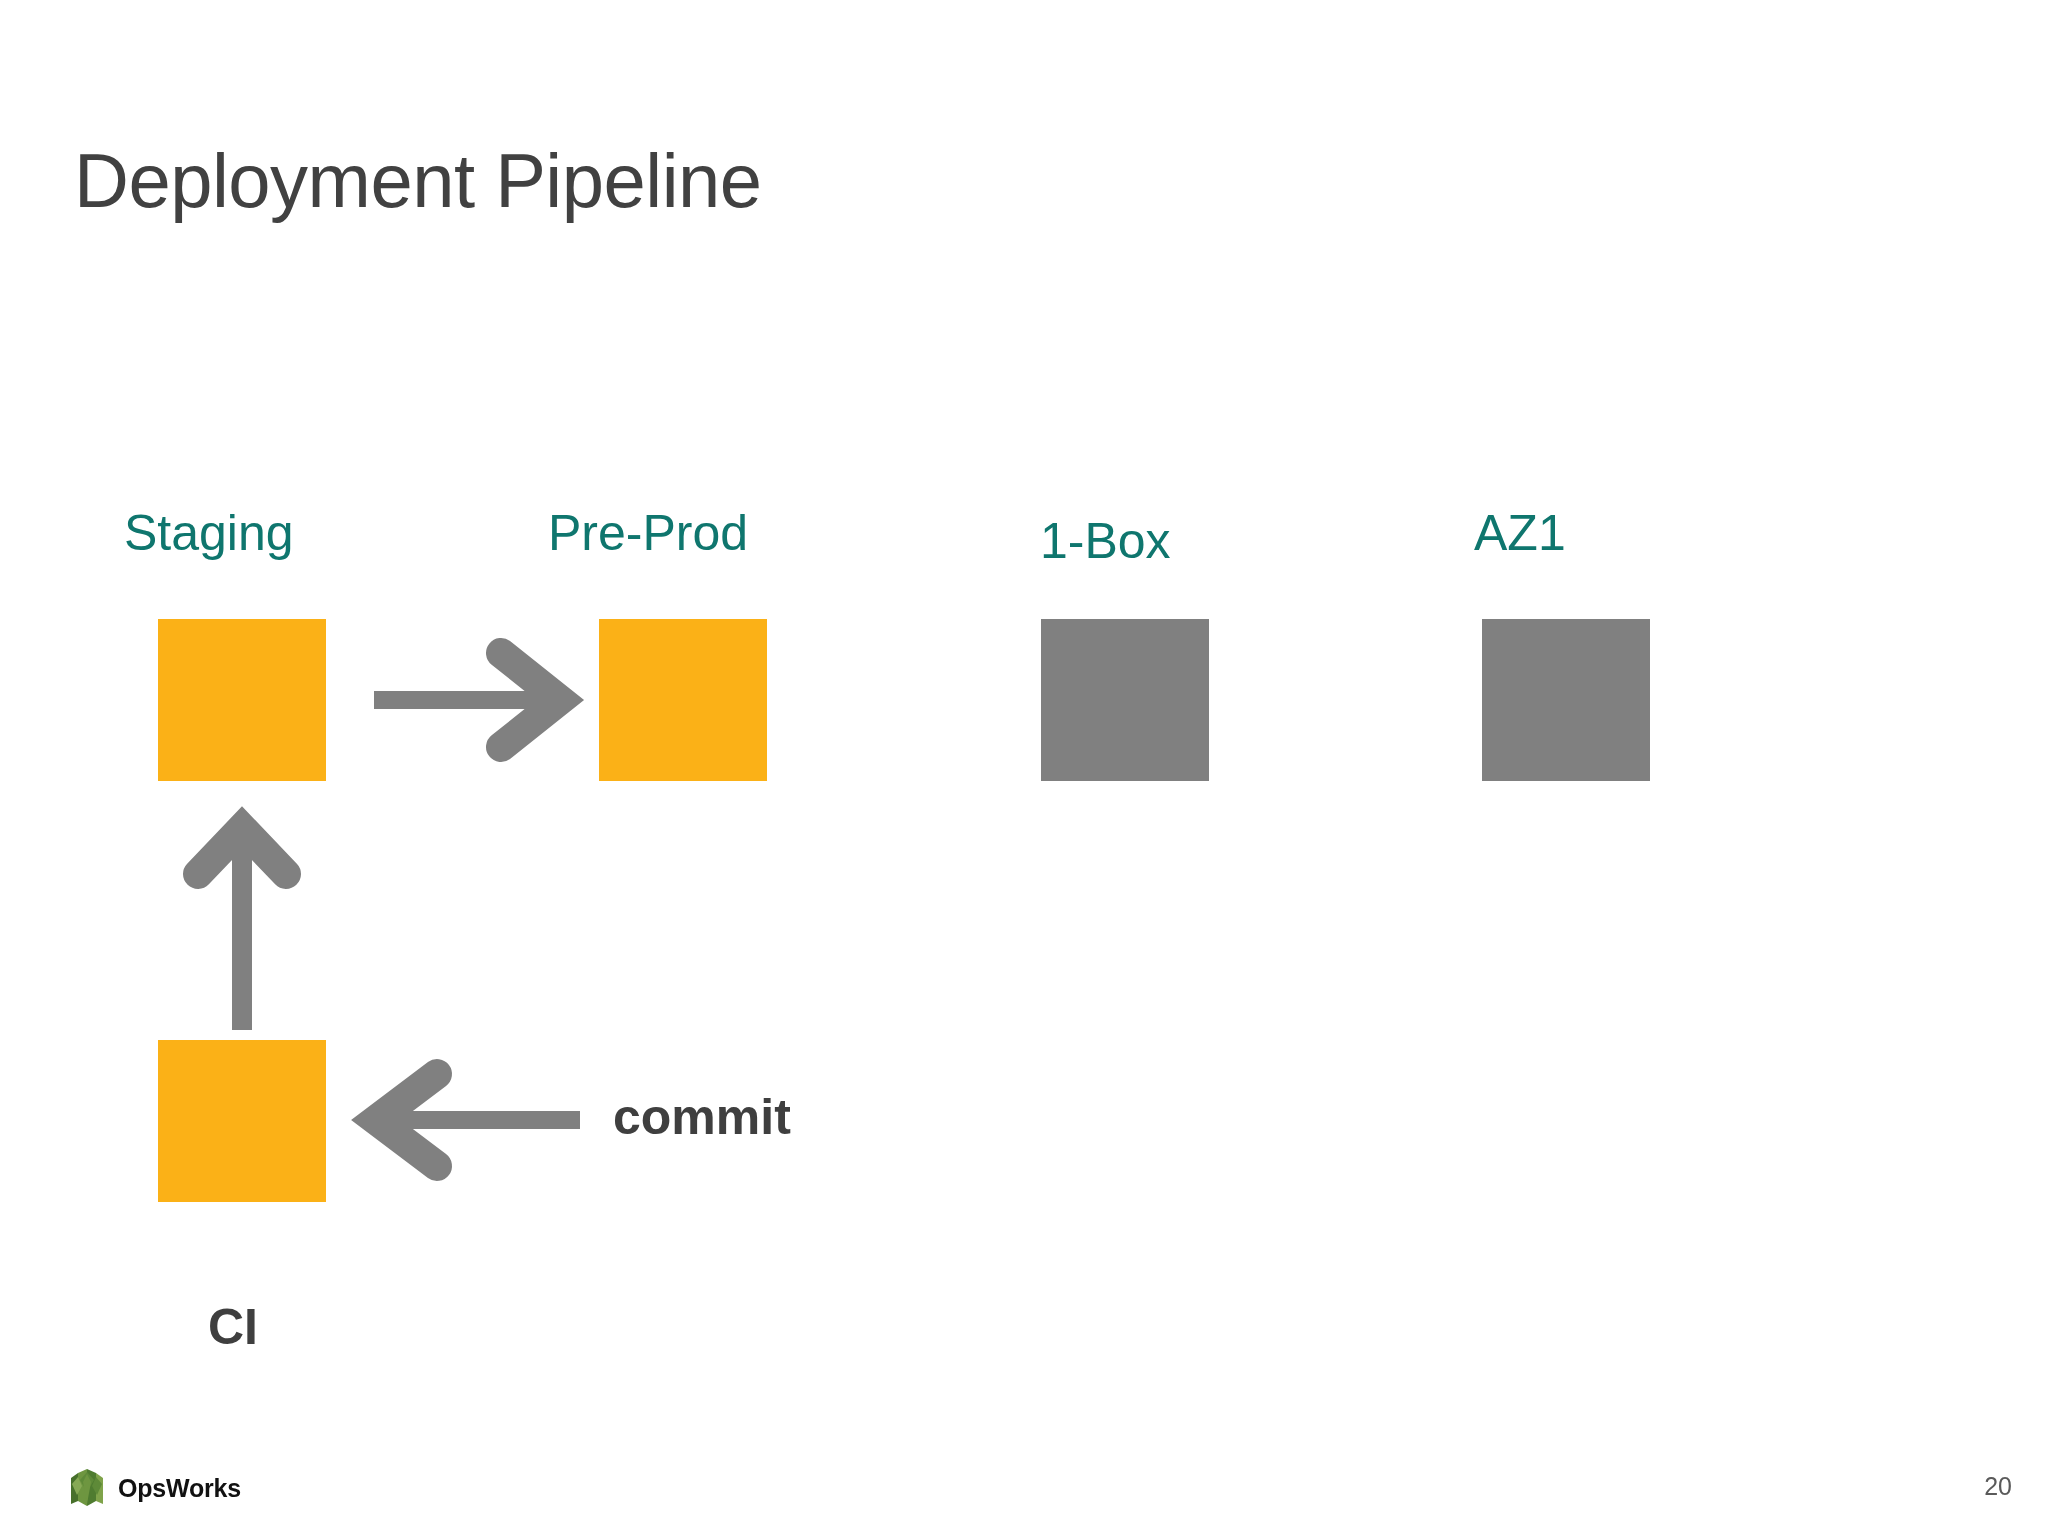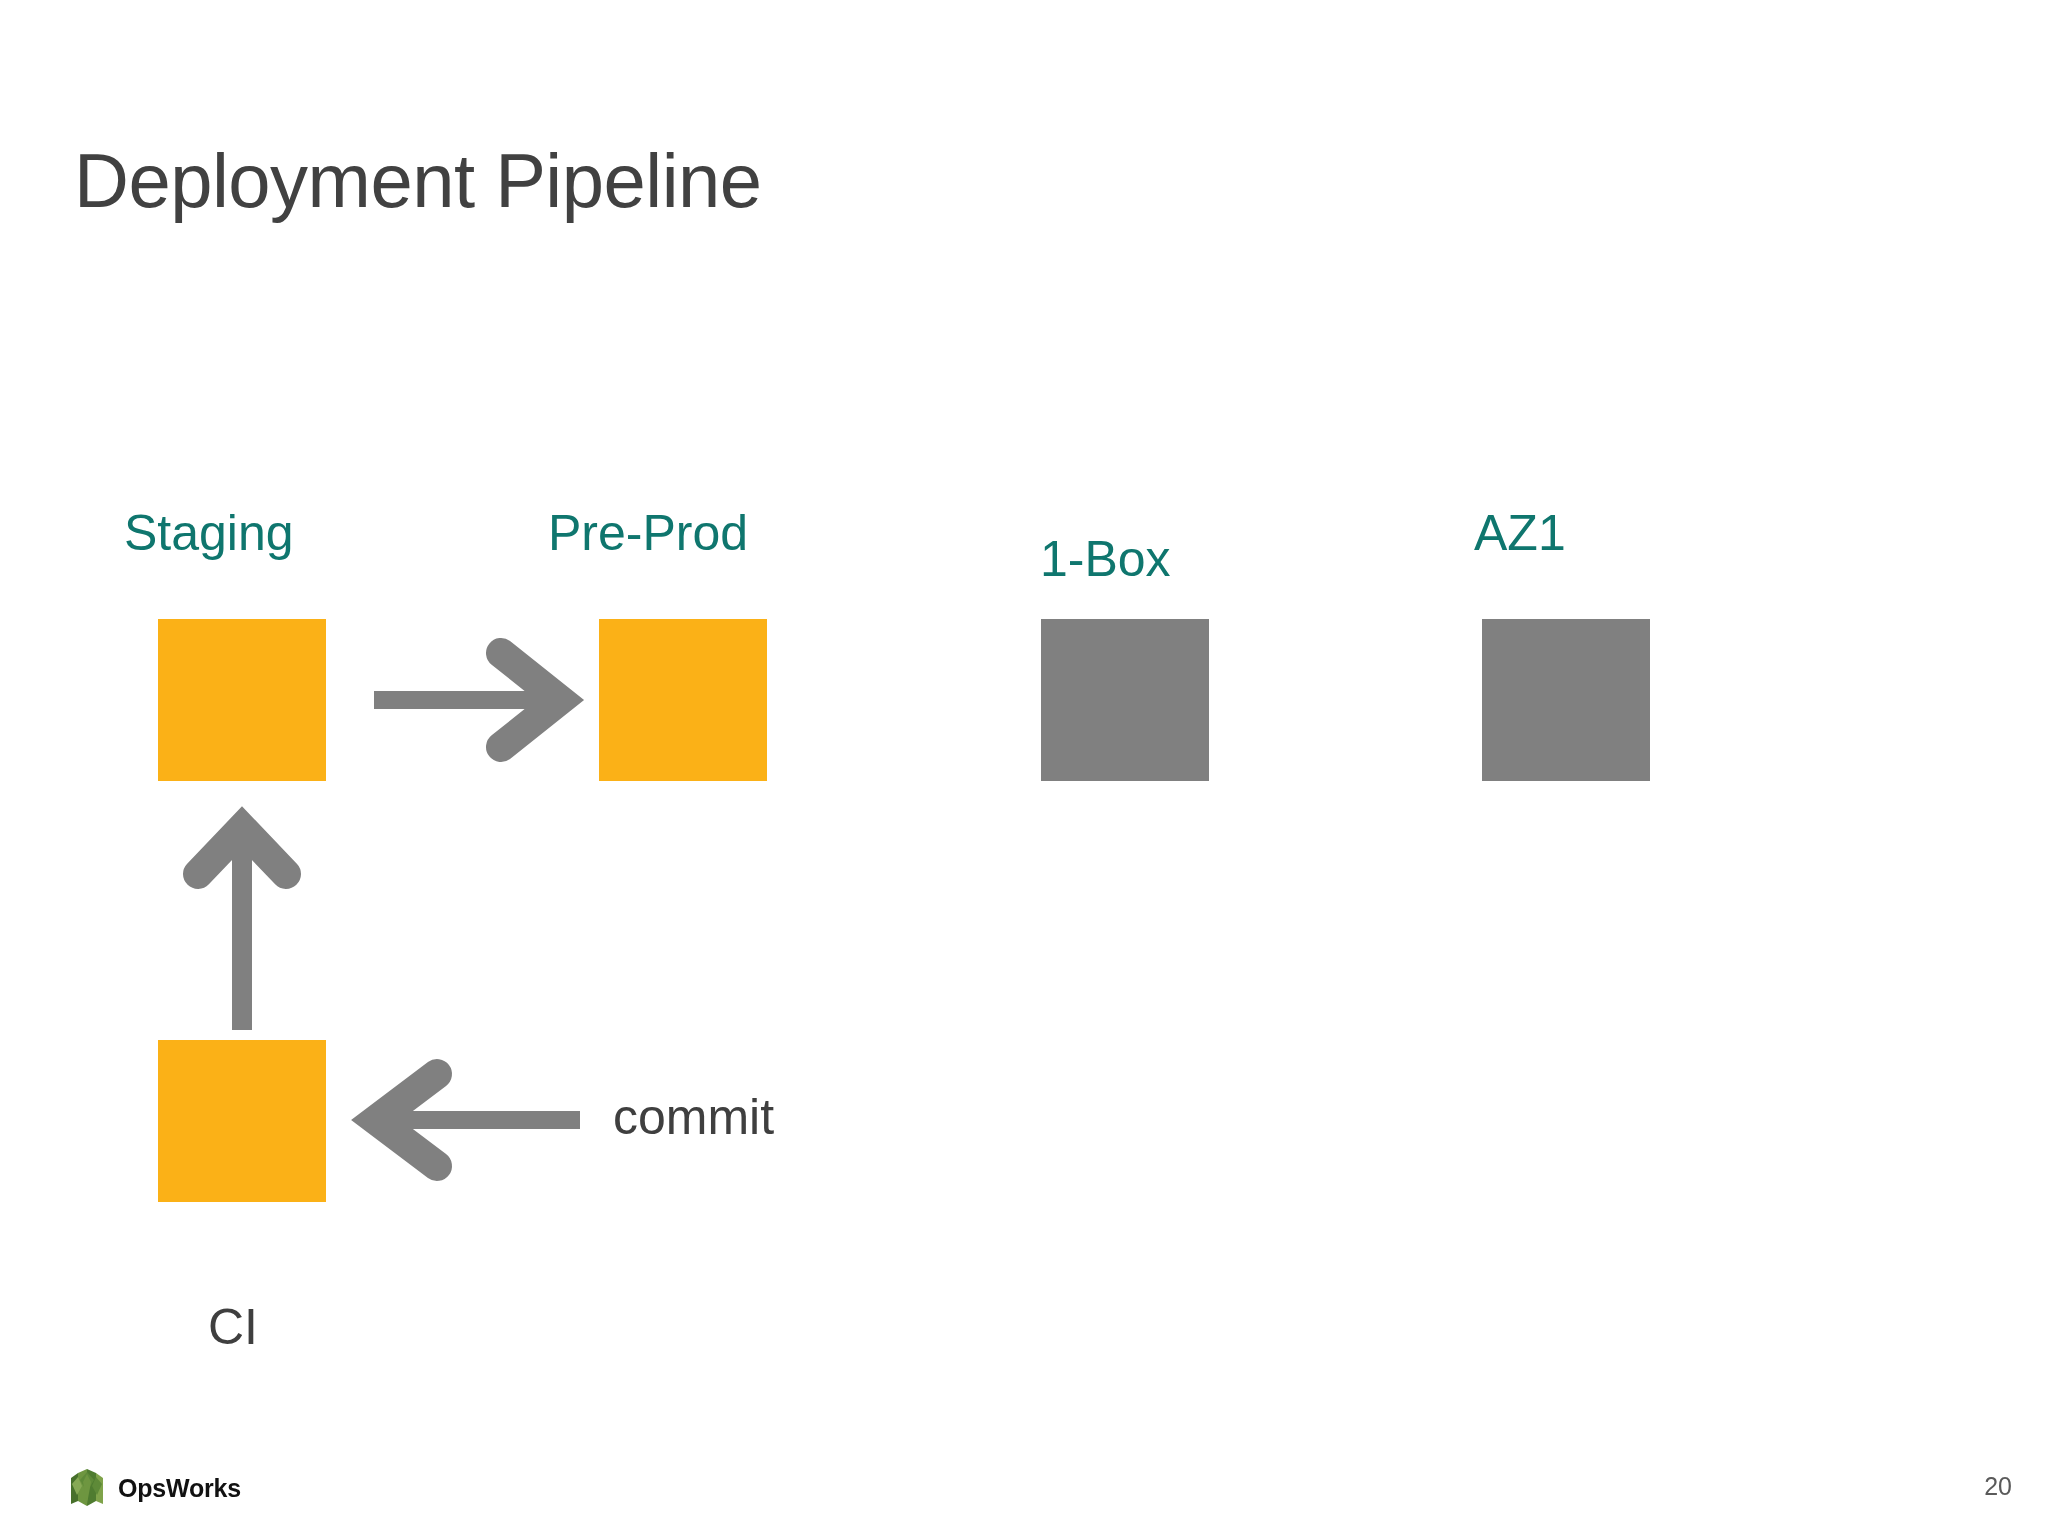--- a/index.html
+++ b/index.html
@@ -59,21 +59,21 @@
     width: 2048px;
     height: 1536px;
     pointer-events: none;
   }
 
   
   .free-text {
     position: absolute;
     font-size: 50px;
     line-height: 1;
-    font-weight: 400;
+    font-weight: 700;
     color: #3f3f3f;
     white-space: nowrap;
   }
 
   
   #footer-logo {
     position: absolute;
     left: 68px;
     top: 1468px;
     display: flex;
@@ -105,21 +105,21 @@
 <body>
 
 <div id="slide" style="background: rgb(255, 255, 255);">
 
   <div id="slide-title" style="color: rgb(65, 65, 65);">Deployment Pipeline</div>
 
   <div class="stage-label" style="left:124px; top:508px;">Staging</div>
 
   <div class="stage-label" style="left:548px; top:508px;">Pre-Prod</div>
 
-  <div class="stage-label" style="left:1040px; top:534px;">1-Box</div>
+  <div class="stage-label" style="left:1040px; top:516px;">1-Box</div>
 
   <div class="stage-label" style="left:1474px; top:508px;">AZ1</div>
 
   <div class="stage-box" id="box-staging" style="left: 158px; top: 619px; background: rgb(251, 177, 23);"></div>
   <div class="stage-box" id="box-preprod" style="left: 599px; top: 619px; background: rgb(251, 177, 23);"></div>
   <div class="stage-box" id="box-1box" style="left: 1041px; top: 619px; background: rgb(128, 128, 128);"></div>
   <div class="stage-box" id="box-az1" style="left: 1482px; top: 619px; background: rgb(128, 128, 128);"></div>
 
   <div class="stage-box" id="box-ci" style="left: 158px; top: 1040px; background: rgb(251, 177, 23);"></div>
 

